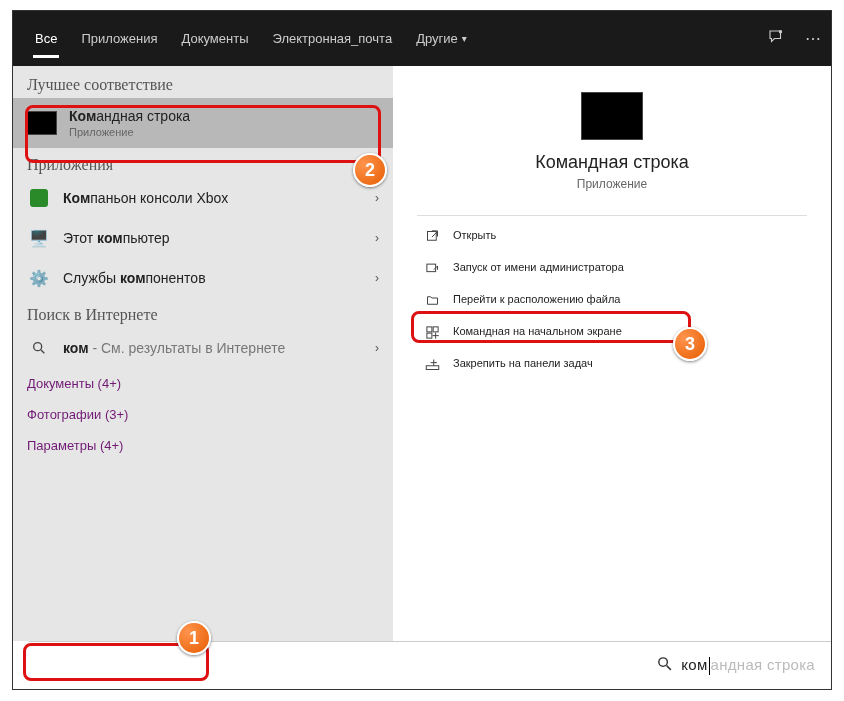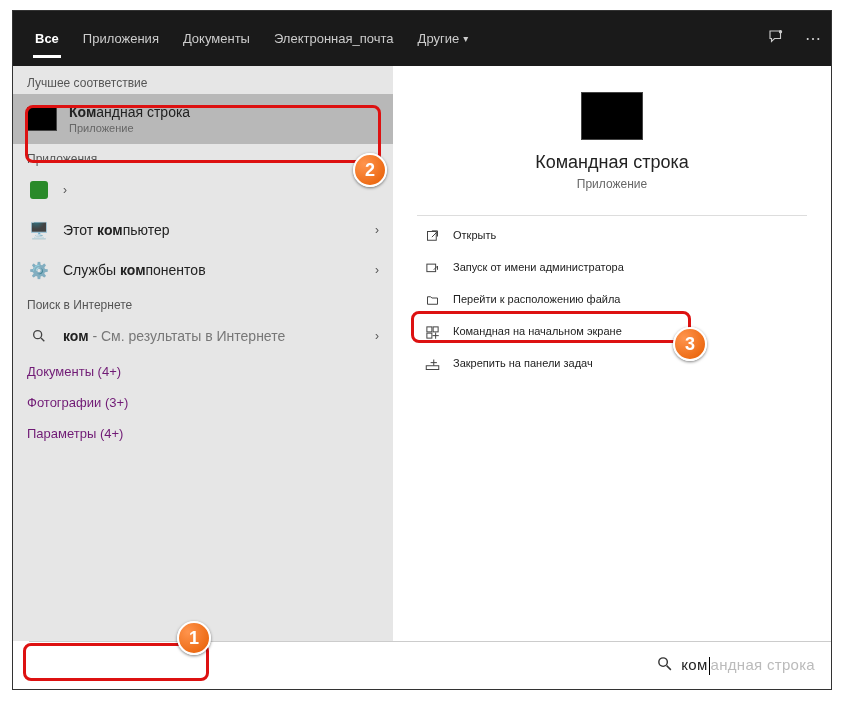--- a/index.html
+++ b/index.html
@@ -3,33 +3,33 @@
 <meta charset="utf-8">
 <style>
   * { box-sizing: border-box; margin: 0; padding: 0; font-family: "Segoe UI", Arial, sans-serif; }
   body { width: 844px; height: 701px; background: #fff; position: relative; overflow: hidden; }
   .container { width: 820px; height: 680px; margin: 10px auto 0 auto; border: 1px solid #333; background: #fff; position: relative; }
 
   
   .topbar { background: #1a1a1a; height: 55px; display: flex; align-items: center; padding: 0 10px; }
   .tabs { display: flex; gap: 0; align-items: center; height: 100%; }
   .tab { color: #ccc; font-size: 13px; padding: 0 12px; height: 100%; display: flex; align-items: center; cursor: pointer; position: relative; }
-  .tab.active { color: #fff; font-weight: bold; }
+  .tab.active { color: #fff; }
   .tab.active::after { content:""; position:absolute; left:10px; right:10px; bottom:8px; height:3px; background:#fff; }
   .tab .chev { margin-left:4px; font-size:10px; }
   .topbar-right { margin-left: auto; display: flex; gap: 20px; align-items: center; }
   .icon-btn { color: #ccc; font-size: 16px; cursor:pointer; }
 
   
   .body { display: flex; height: calc(100% - 55px - 48px); }
   .left { width: 380px; background: #e6e6e6; padding-top: 2px; }
   .right { flex: 1; background: #fff; padding-top: 18px; position:relative; }
 
   
-  .sec-header { font-size: 12px; color: #555; padding: 8px 14px 4px 14px; }
+  .sec-header { font-size: 16px; color: #555; padding: 8px 14px 4px 14px; font-family: Liberation Serif, serif; }
   .result-item { display: flex; align-items: center; padding: 8px 14px; gap: 12px; font-size: 14px; color: #222; cursor:pointer; position:relative; }
   .result-item .ricon { width: 24px; height: 24px; display:flex; align-items:center; justify-content:center; font-size:16px; }
   .result-item .rtext { flex:1; }
   .result-item .rtext .sub { font-size: 11px; color: #666; margin-top:2px; }
   .result-item .chev-r { color:#555; font-size:12px; }
   .result-item.best { background: #b8b8b8; padding-top:10px; padding-bottom:10px; }
   .result-item.best .ricon-cmd { width:30px; height:24px; background:#000; border:1px solid #444; }
 
   .simple-row { font-size: 13px; color: #701a75; padding: 8px 14px; cursor:pointer; }
 
@@ -97,20 +97,21 @@
           <div class="sub">Приложение</div>
         </div>
       </div>
 
       <div class="sec-header">Приложения</div>
 
       <div class="result-item">
         <div class="ricon">
             <span class="xbox-ico"></span>
           </div>
+        <div class="rtext"><b class="hl">Ком</b><span>паньон консоли Xbox</span></div>
         <div class="chev-r">›</div>
       </div>
 
       <div class="result-item">
         <div class="ricon pc-ico">🖥️</div>
         <div class="rtext"><span>Этот </span><b class="hl">ком</b><span>пьютер</span></div>
         <div class="chev-r">›</div>
       </div>
 
       <div class="result-item">

